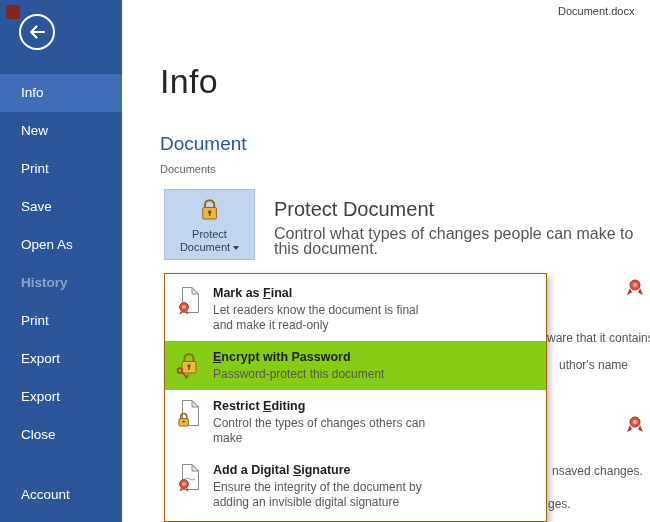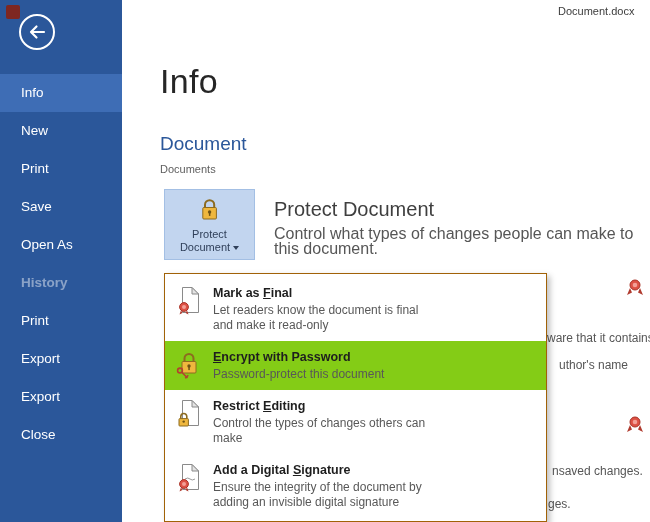--- a/index.html
+++ b/index.html
@@ -77,20 +77,21 @@
       <li class="nav-item">New</li>
       <li class="nav-item">Print</li>
       <li class="nav-item">Save</li>
       <li class="nav-item">Open As</li>
       <li class="nav-item disabled">History</li>
       <li class="nav-item">Print</li>
       <li class="nav-item">Export</li>
       <li class="nav-item">Export</li>
       <li class="nav-item">Close</li>
     </ul>
+    <div class="nav-item account">Account</div>
   </nav>
 
   <main>
     <div class="page-title">Info</div>
     <div class="doc-heading">Document</div>
     <div class="doc-path">Documents</div>
 
     <button class="protect-btn">
       <span>
         <svg width="27" height="27" viewBox="0 0 27 27">

